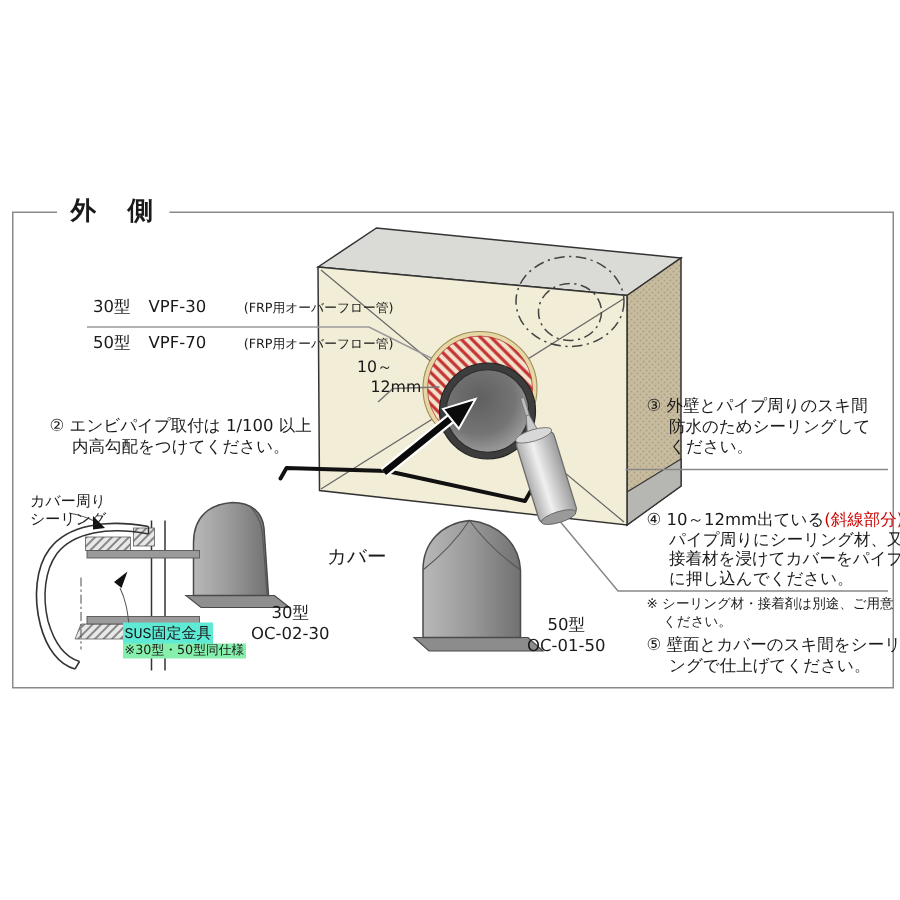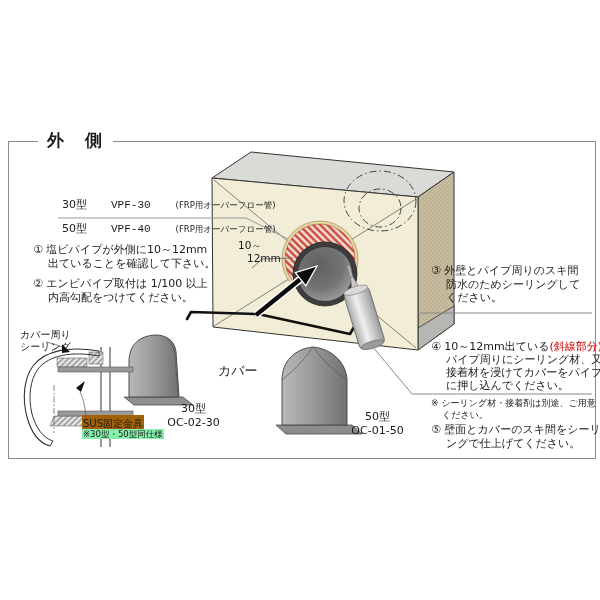--- a/index.html
+++ b/index.html
@@ -8,21 +8,21 @@
   .frame { position:absolute; left:8px; top:141px; width:586px; height:316px;
            border:1px solid #8a8a8a; background:transparent; }
   svg.diagram { position:absolute; left:0; top:0; width:600px; height:600px; }
   .txt { position:absolute; white-space:pre-line; }
   .step { font-size:11px; line-height:13.5px; padding-left:15px; text-indent:-15px; width:200px; }
   .step-r { width:168px; }
   .smallnote { font-size:9px; line-height:11.5px; padding-left:11px; text-indent:-11px; width:170px; }
   .title { position:absolute; left:38px; top:129px; background:#fff; padding:0 9px;
            font-size:17px; font-weight:bold; letter-spacing:2px; }
   .pipelabel { font-size:11px; line-height:13px; white-space:nowrap; }
-  .pipelabel .mdl { margin-left:24px;font-family:Liberation Mono, monospace; }
+  .pipelabel .mdl { margin-left:12px; }
   .pipelabel .sm { font-size:8.5px;margin-left:25px; }
   .dim { font-size:10.5px; line-height:12px;margin-left:20px; }
   .covers-heading { font-size:13px; font-weight:normal; }
   .coverlabel { font-size:11px; line-height:14px; text-align:center; width:95px; }
   .xsec-label { font-size:10px; line-height:12px; }
   .xsec-small { font-size:8.5px; line-height:10px; }
   .red { color:#cc0000; }
 </style>
 </head>
 <body>
@@ -140,25 +140,23 @@
       <path d="M80,392 C84,400 85,408 86,416" fill="none" stroke="#555" stroke-width="0.7"></path>
     </g>
   </svg>
 
   <div class="title">外　側</div>
 
   <div class="txt pipelabel" style="left:62px; top:198px;">
     <span>30型</span><span class="mdl">VPF-30</span><span class="sm">(FRP用オーバーフロー管)</span>
   </div>
   <div class="txt pipelabel" style="left:62px; top:222px;">
-    <span>50型</span><span class="mdl">VPF-40</span><span class="sm">(FRP用オーバーフロー管)</span>
+    <span>50型</span><span class="mdl">VPF-70</span><span class="sm">(FRP用オーバーフロー管)</span>
   </div>
 
-  <div class="txt step" style="left:33px; top:243px;">① 塩ビパイプが外側に10～12mm
-出ていることを確認して下さい。</div>
   <div class="txt step" style="left:33px; top:277px;">② エンビパイプ取付は 1/100 以上
 内高勾配をつけてください。</div>
 
   <div class="txt dim" style="left:218px; top:239px;">10～</div>
   <div class="txt dim" style="left:227px; top:252px;">12mm</div>
 
   <div class="txt step step-r" style="left:431px; top:264px;">③ 外壁とパイプ周りのスキ間
 防水のためシーリングして
 ください。</div>
   <div class="txt step step-r" style="left:431px; top:340px; line-height:13px;"><span>④ 10～12mm出ている</span><span class="red">(斜線部分)</span><span>
@@ -171,16 +169,16 @@
 ングで仕上げてください。</div>
 
   <div class="txt covers-heading" style="left:218px; top:362px;">カバー</div>
   <div class="txt coverlabel" style="left:146px; top:402px;">30型
 OC-02-30</div>
   <div class="txt coverlabel" style="left:330px; top:410px;">50型
 OC-01-50</div>
 
   <div class="txt xsec-label" style="left:20px; top:329px;">カバー周り
 シーリング</div>
-  <div class="txt xsec-label" style="left:82px; top:415px; background:#a16207; padding:3px 1px;">SUS固定金具</div>
+  <div class="txt xsec-label" style="left:82px; top:415px; background:#5eead4; padding:3px 1px;font-family:Liberation Mono, monospace;">SUS固定金具</div>
   <div class="txt xsec-small" style="left:82px; top:429px; background:#86efac; padding:0 1px;">※30型・50型同仕様</div>
 
 </div>
 
 </body></html>

